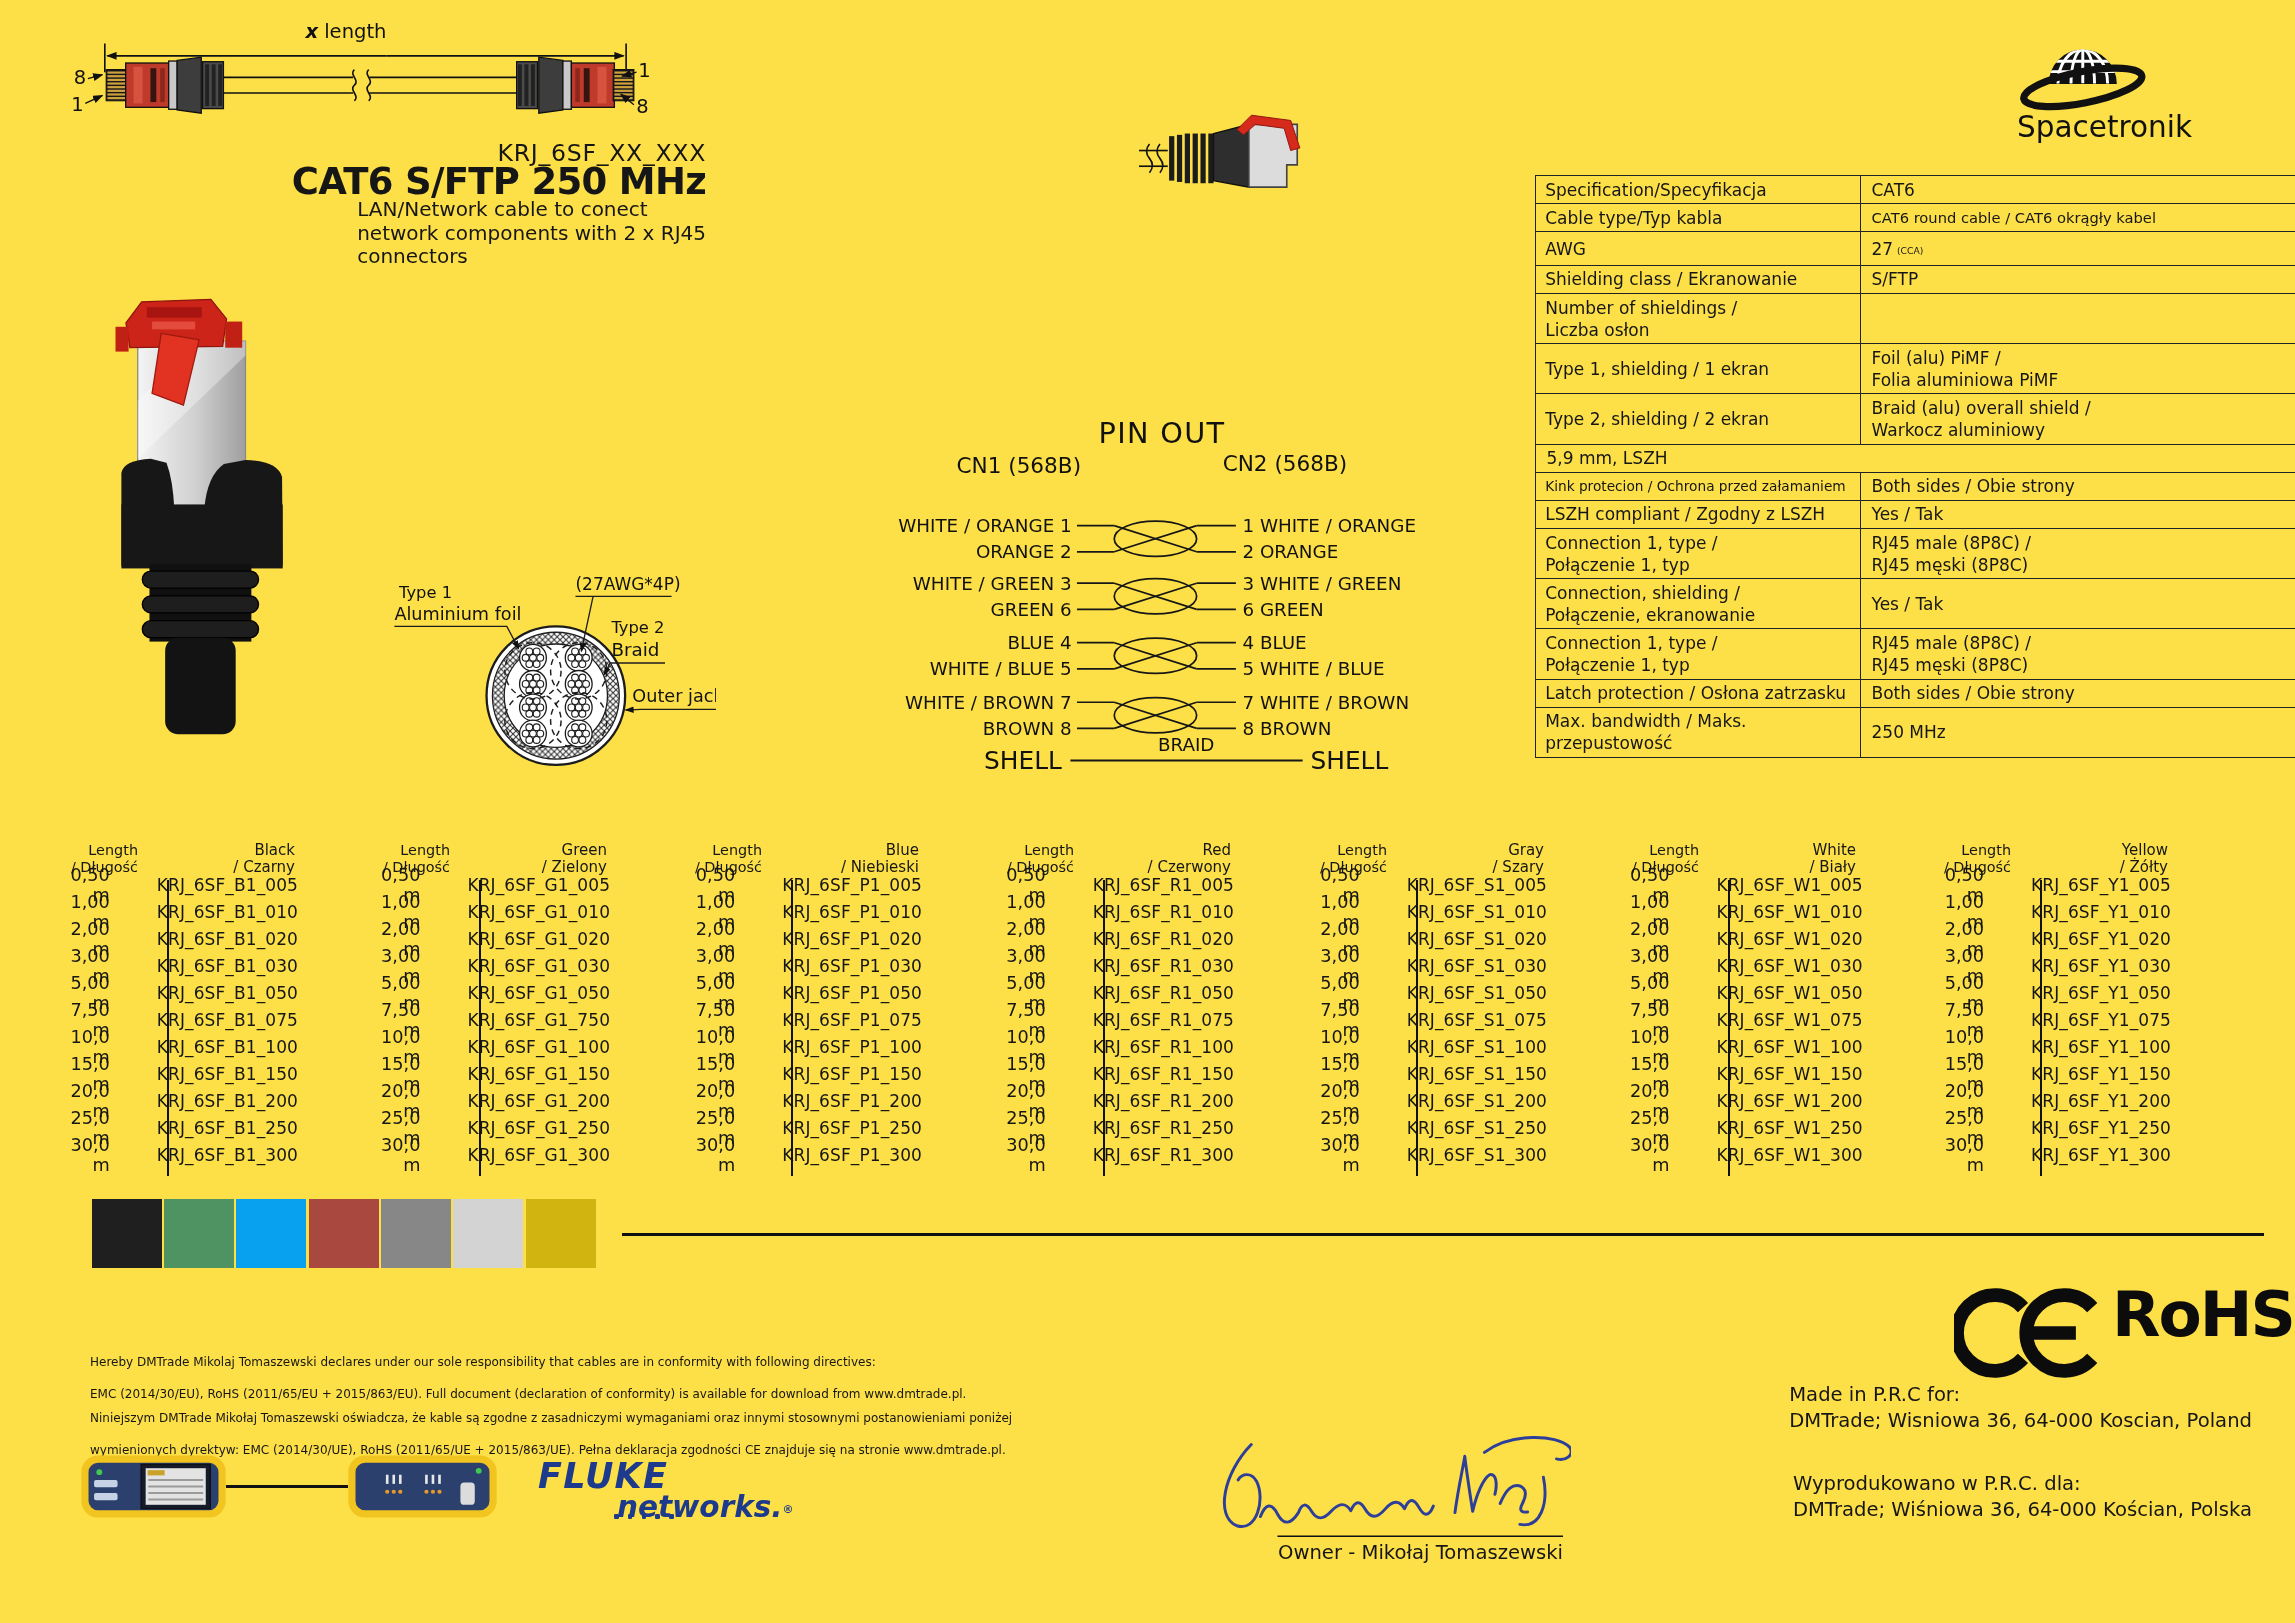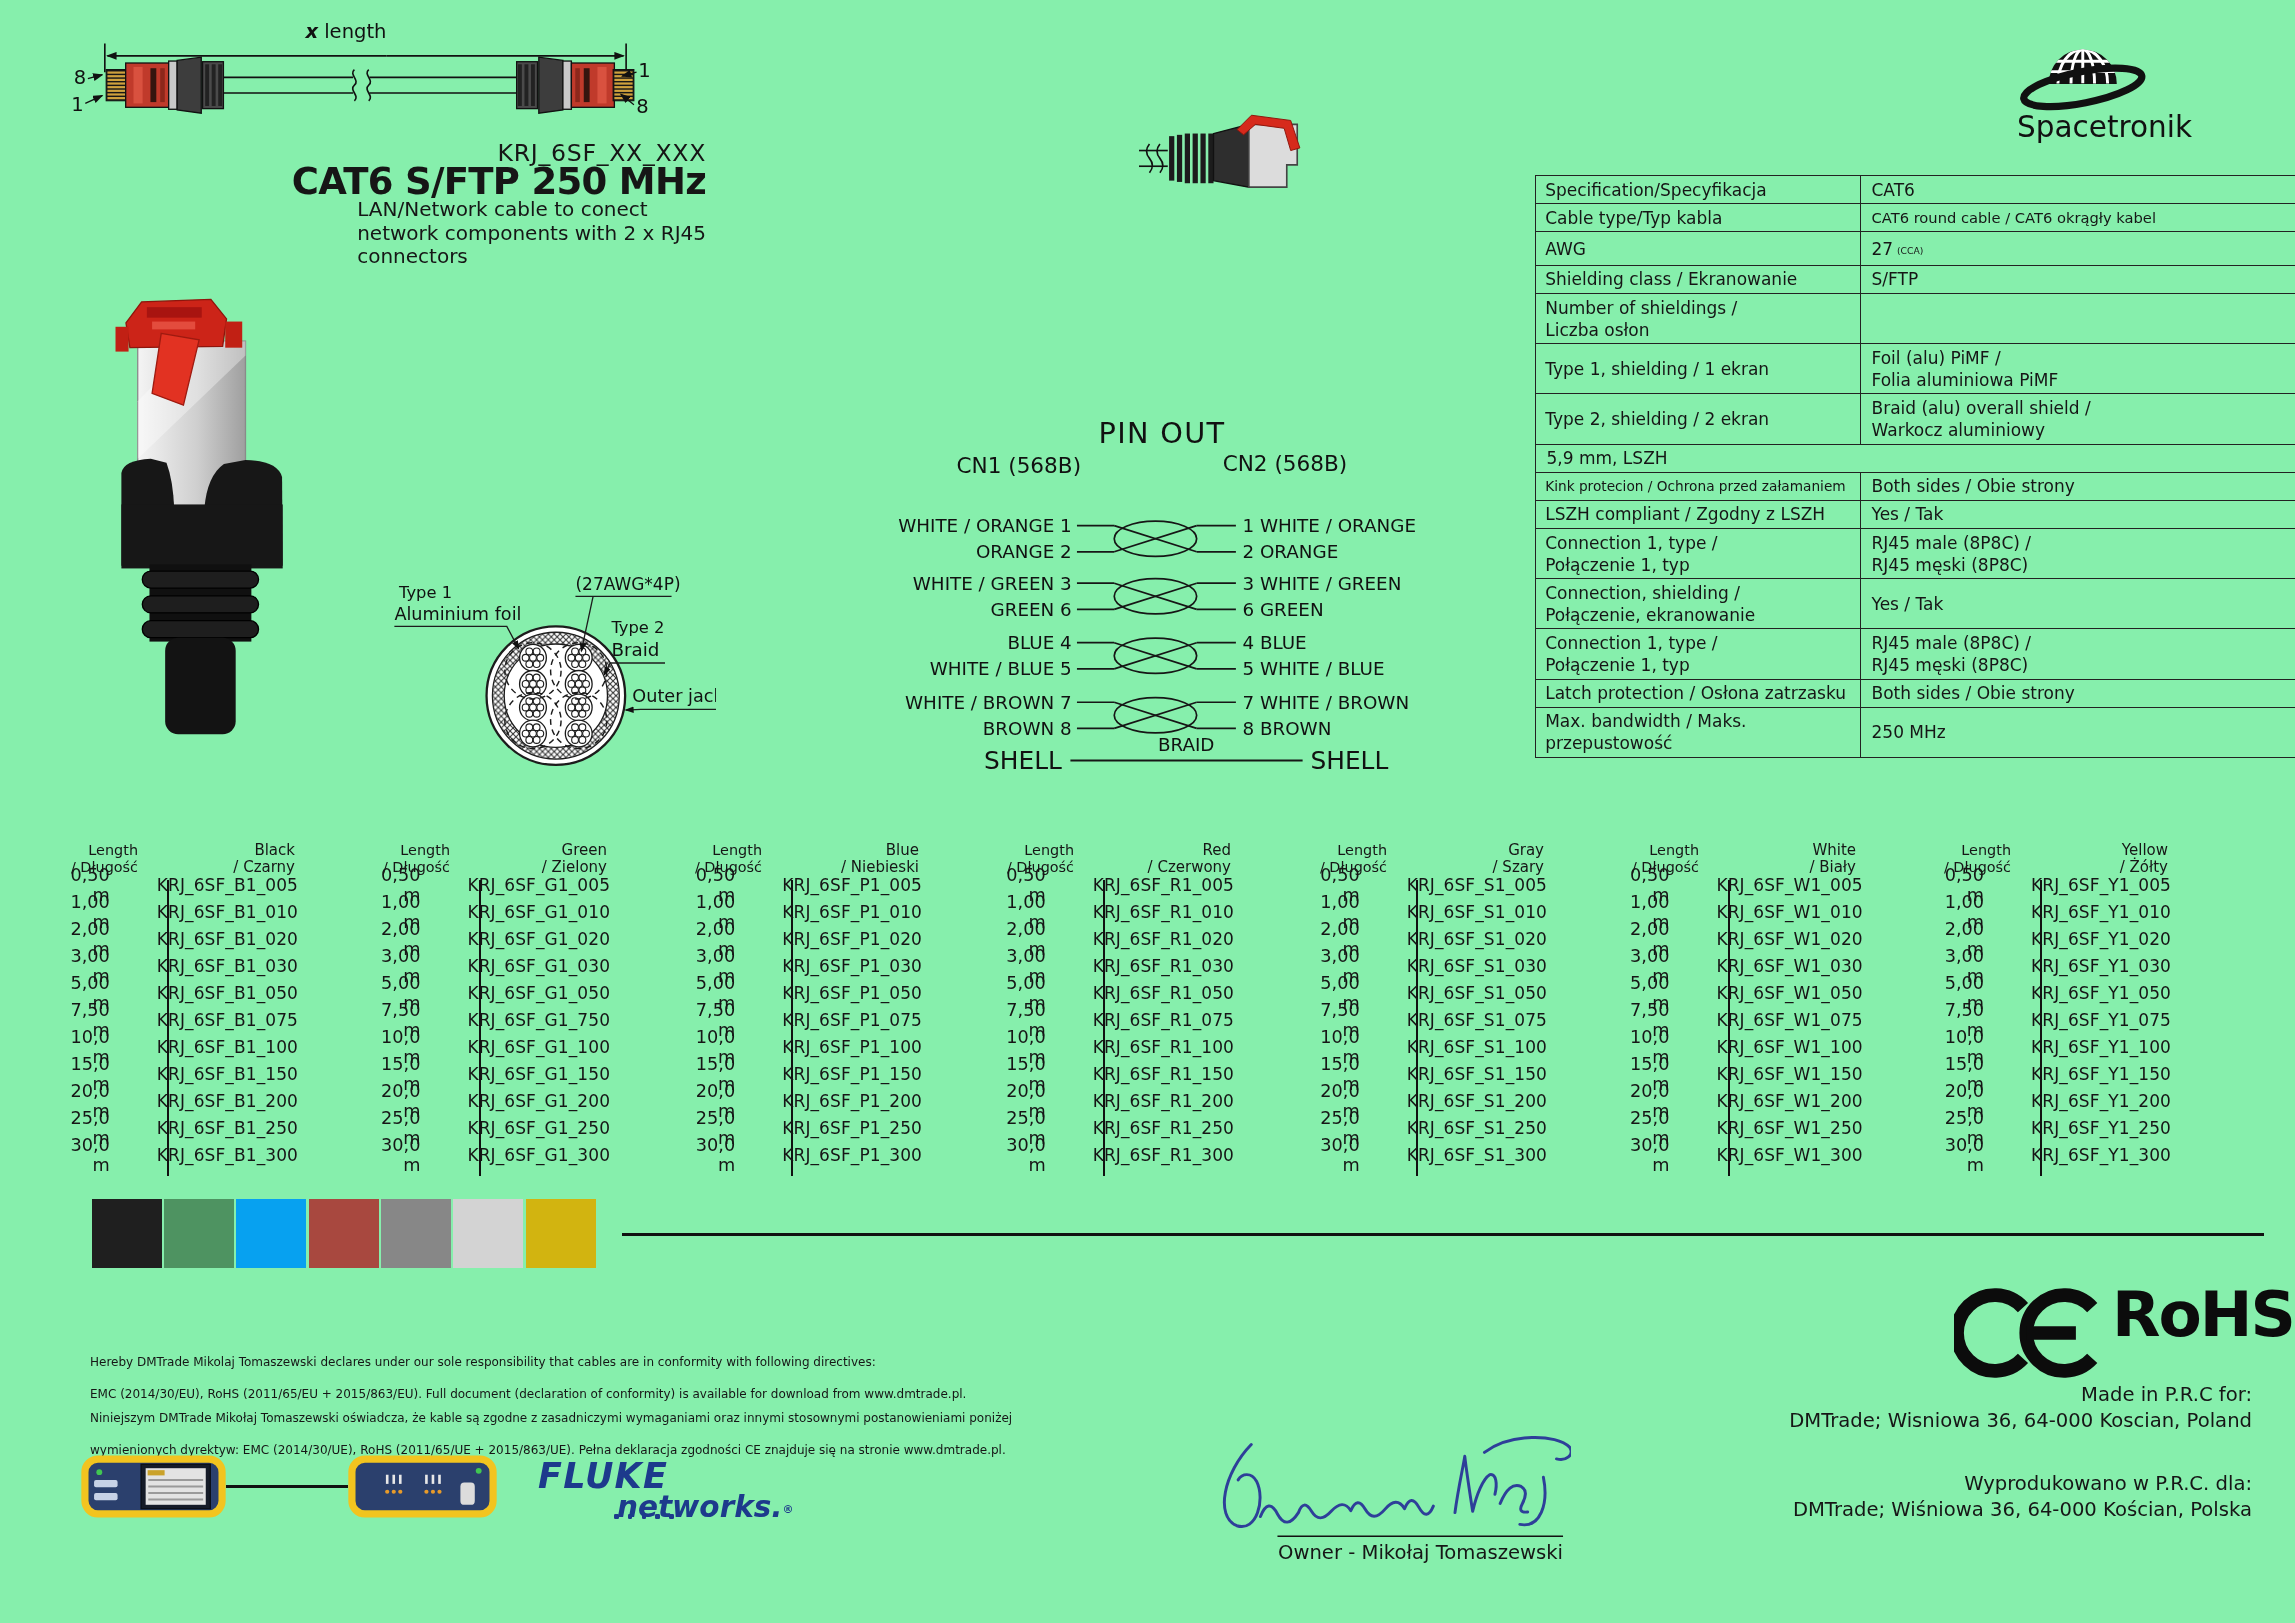--- a/index.html
+++ b/index.html
@@ -1,16 +1,16 @@
 <!DOCTYPE html>
 <html style="font-size:10.5px"><head>
 <meta charset="utf-8">
 <style>
   html,body{margin:0;padding:0;background:#888;}
-  #page{position:relative;width:2295px;height:1623px;background:#86efac;overflow:hidden;
+  #page{position:relative;width:2295px;height:1623px;background:#fde047;overflow:hidden;
         font-family:"DejaVu Sans","Liberation Sans",sans-serif;color:#161616;}
   #page svg{position:absolute;}
   .preline{white-space:pre-line;}
 
   
   #model{position:absolute;right:1589px;top:139px;font-size:23.6px;letter-spacing:0.7px;}
   #title{position:absolute;right:1589px;top:160px;font-size:37px;font-weight:800;letter-spacing:-0.7px;}
   #desc{position:absolute;right:1589px;top:198px;font-size:20px;line-height:23.6px;text-align:left;}
 
   
@@ -48,21 +48,21 @@
   
   .decl{position:absolute;left:90px;font-size:12px;line-height:32px;white-space:pre-line;margin-top:40px;}
   #decl-en{top:1306px;}
   #decl-pl{top:1362px;}
 
   
   #marks{position:absolute;left:1954px;top:1284px;width:340px;height:105px;}
   #rohs{position:absolute;left:158px;top:-6.5px;font-size:63px;font-weight:800;letter-spacing:-2px;color:#0c0c0c;}
 
   
-  .origin{position:absolute;right:43px;text-align:right;font-size:19.6px;line-height:26px;white-space:pre-line;}
+  .origin{position:absolute;right:43px;font-size:19.6px;line-height:26px;white-space:pre-line;}
   #origin-en{top:1382px;}
   #origin-pl{top:1471px;}
 
   
   #fluke{position:absolute;left:538px;top:1456px;color:#1d3a8c;width:275px;}
   .fl-name{font-size:35px;font-weight:800;font-style:italic;letter-spacing:1.3px;}
   .fl-sub{font-size:29.5px;font-weight:600;font-style:italic;margin:-6.5px 0 0 79px;}
   .fl-reg{font-size:11px;vertical-align:3.9px;font-style:normal;}
   .fl-dots{position:absolute;left:76px;top:58px;display:flex;gap:9.2px;}
   .fl-dots span{width:4.6px;height:4.6px;background:#1d3a8c;border-radius:1.3px;display:block;}

